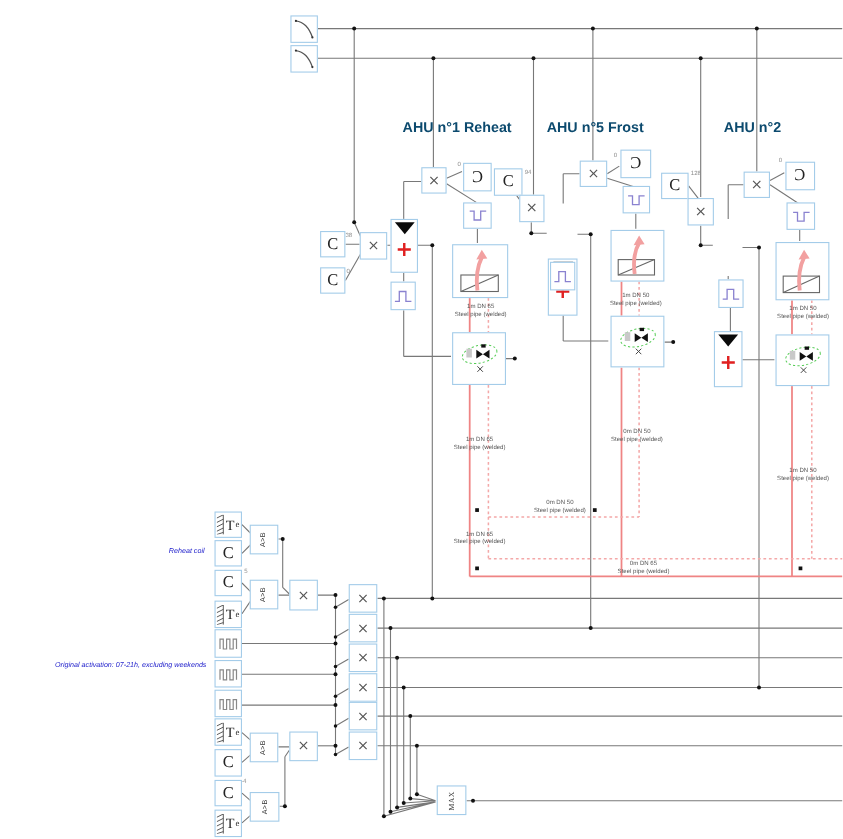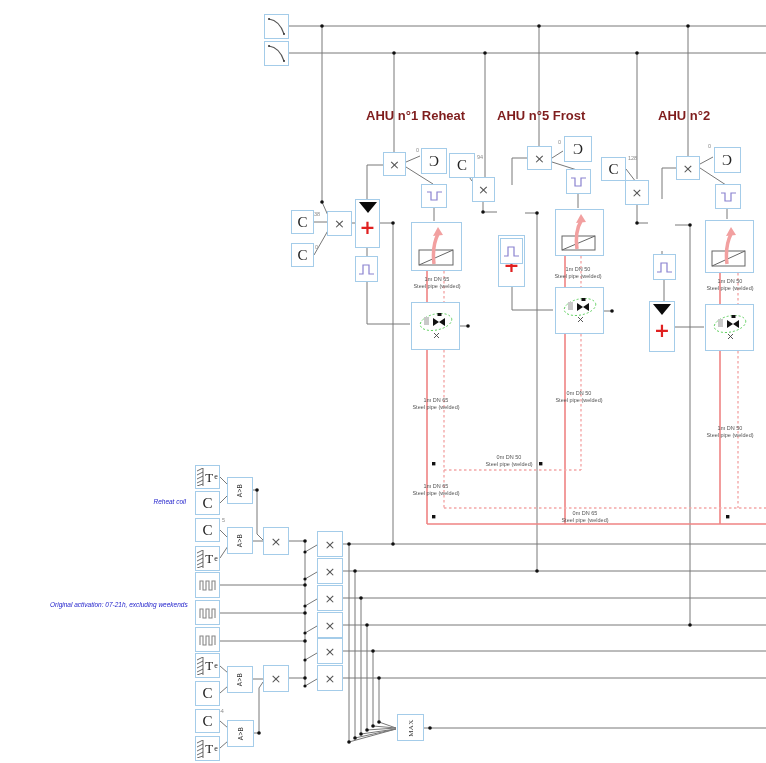--- a/index.html
+++ b/index.html
@@ -15,21 +15,21 @@
   .sum .tri{position:absolute;top:2px;left:50%;transform:translateX(-50%);width:0;height:0;
             border-left:9px solid transparent;border-right:9px solid transparent;border-top:11px solid #0a0a0a;}
   .sum .plus{position:absolute;top:58%;left:50%;transform:translate(-50%,-50%);
              color:#e02020;font-size:19px;font-weight:bold;font-family:"DejaVu Sans",sans-serif;line-height:1;}
   .rot{transform:rotate(-90deg);font-size:6.5px;letter-spacing:.4px;color:#333;white-space:nowrap;
        font-family:"Liberation Sans",sans-serif;}
   .rot.mx{font-size:7px;font-family:"Liberation Serif",serif;}
   .te{display:flex;align-items:center;gap:1px;}
   .tmain{font-family:"Liberation Serif",serif;font-size:13px;color:#222;line-height:1;}
   .tsub{font-family:"Liberation Serif",serif;font-size:8px;color:#222;line-height:1;}
-  .title{position:absolute;color:#7f1d1d;font-weight:bold;font-size:13px;white-space:nowrap;}
+  .title{position:absolute;color:#0c4a6e;font-weight:bold;font-size:13px;white-space:nowrap;}
   .annot{position:absolute;color:#2323cc;font-style:italic;font-size:6.5px;white-space:nowrap;}
   .param{position:absolute;font-size:5.5px;color:#8a8a8a;line-height:1;}
   .plabel{position:absolute;font-size:5.5px;line-height:6.5px;text-align:center;color:#555;}
   .ralign{text-align:right;}
 </style>
 </head>
 <body>
 
 <div class="canvas">
 

